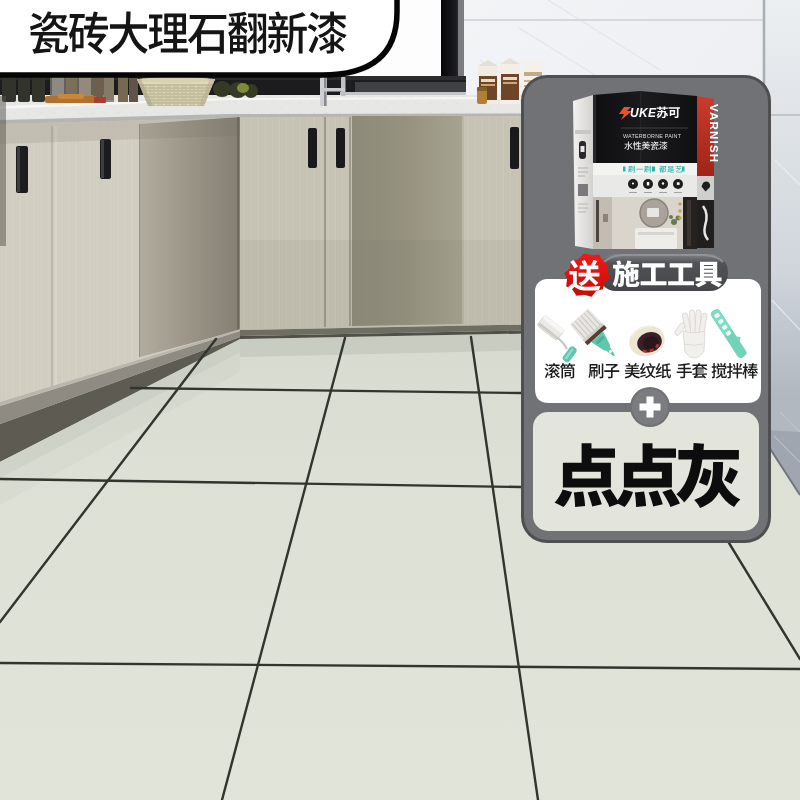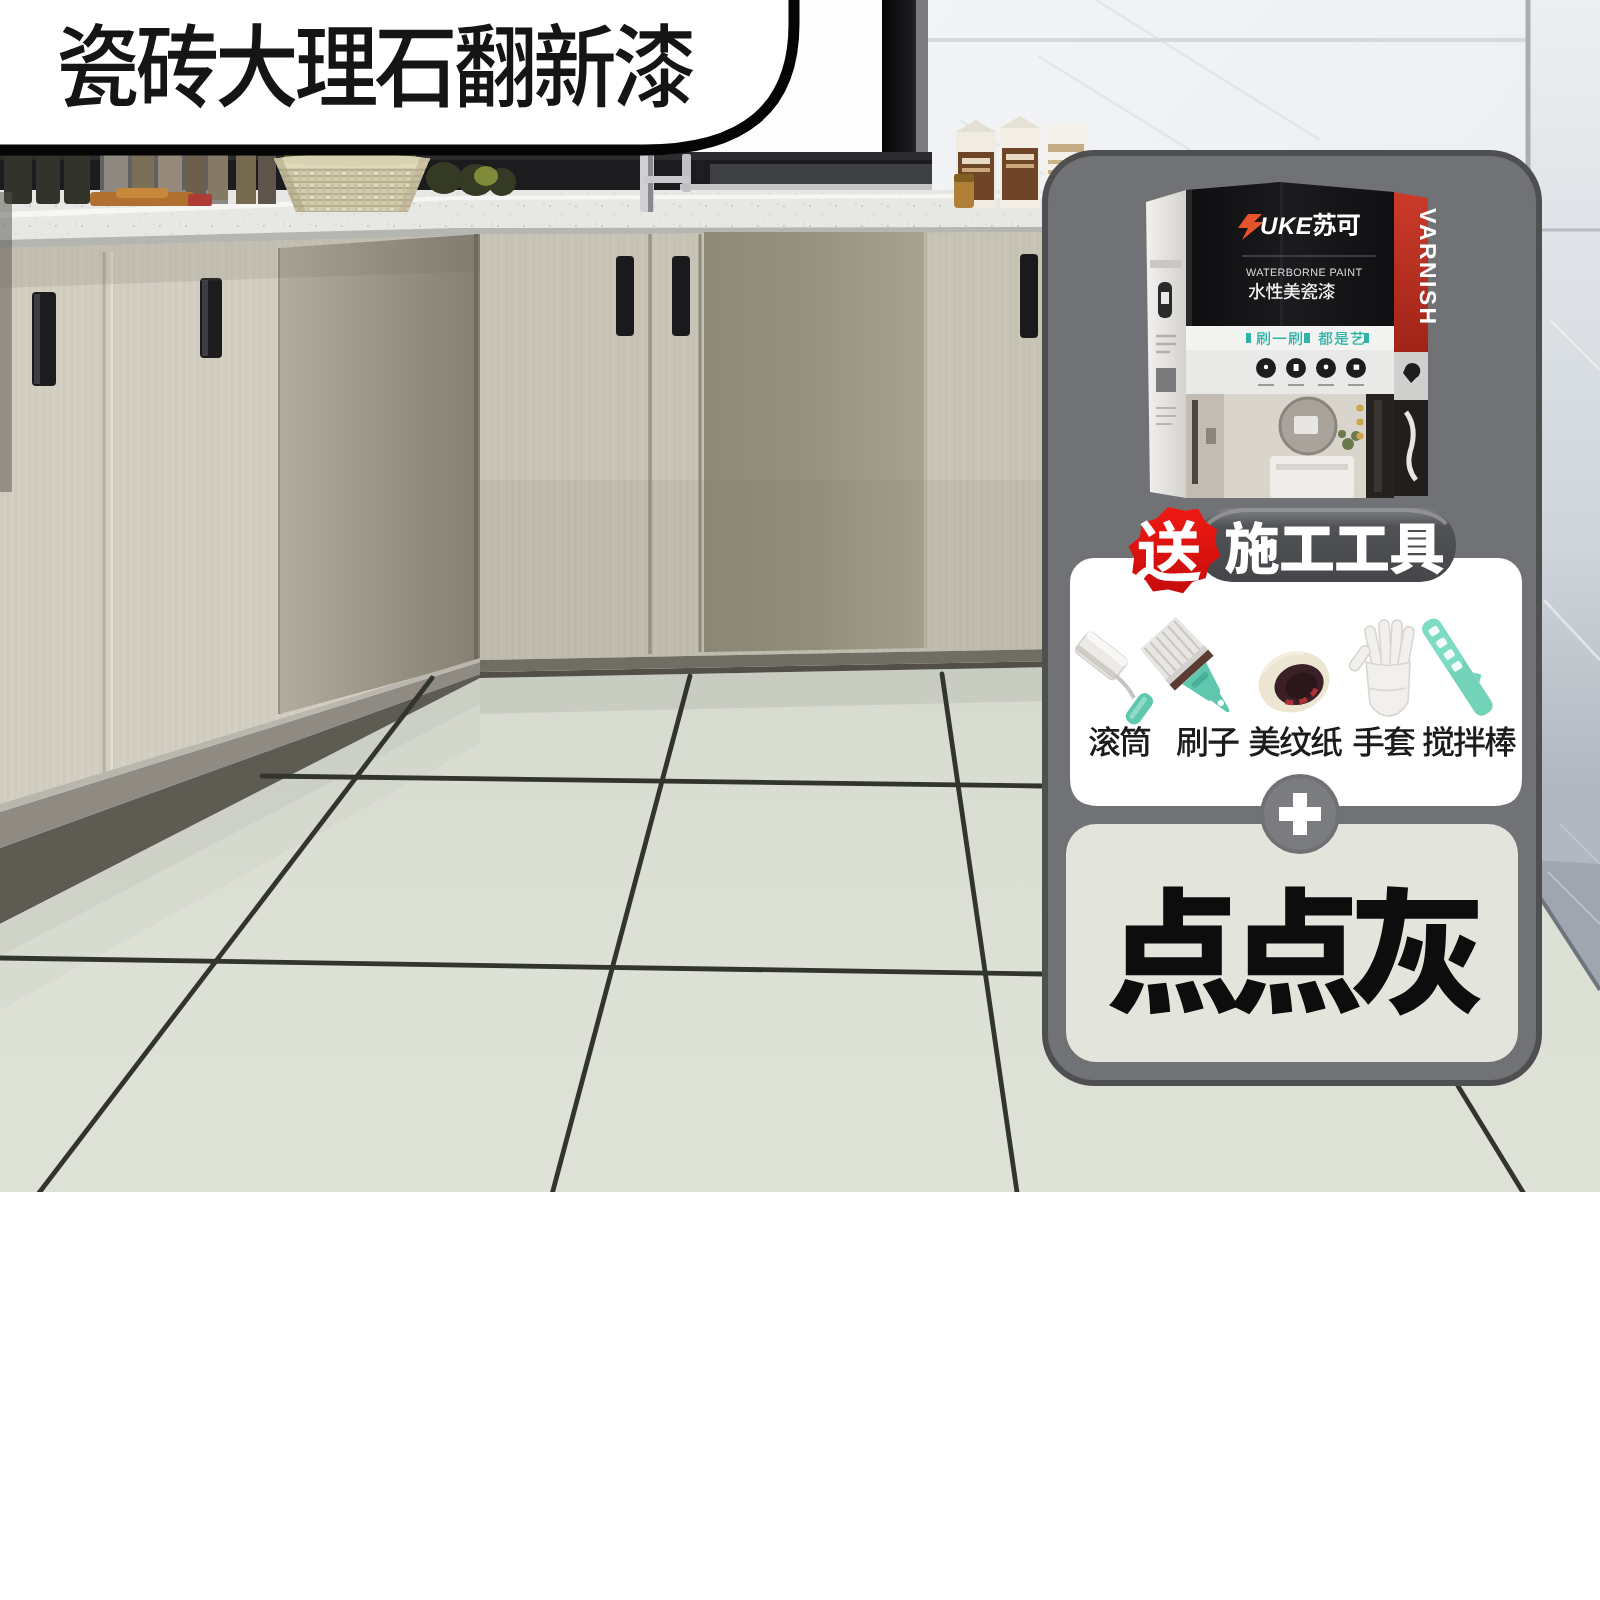--- a/index.html
+++ b/index.html
@@ -1,15 +1,15 @@
 <!DOCTYPE html>
 <html><head><meta charset="utf-8">
 <style>
 html,body{margin:0;padding:0;background:#ffffff;}
-#stage{position:relative;width:800px;height:596px;overflow:hidden;font-family:"Liberation Sans",sans-serif;}
+#stage{position:relative;width:800px;height:800px;overflow:hidden;font-family:"Liberation Sans",sans-serif;}
 </style></head>
 <body>
 <div id="stage">
 <svg width="800" height="800" viewBox="0 0 800 800" font-family="Liberation Sans, sans-serif">
 <defs>
 <linearGradient id="wallg" x1="0" y1="0" x2="1" y2="1">
  <stop offset="0" stop-color="#f4f5f7"></stop>
           <stop offset="1" stop-color="#e7eaee"></stop>
 </linearGradient>
 <linearGradient id="rcol" x1="0" y1="0" x2="0" y2="1">

